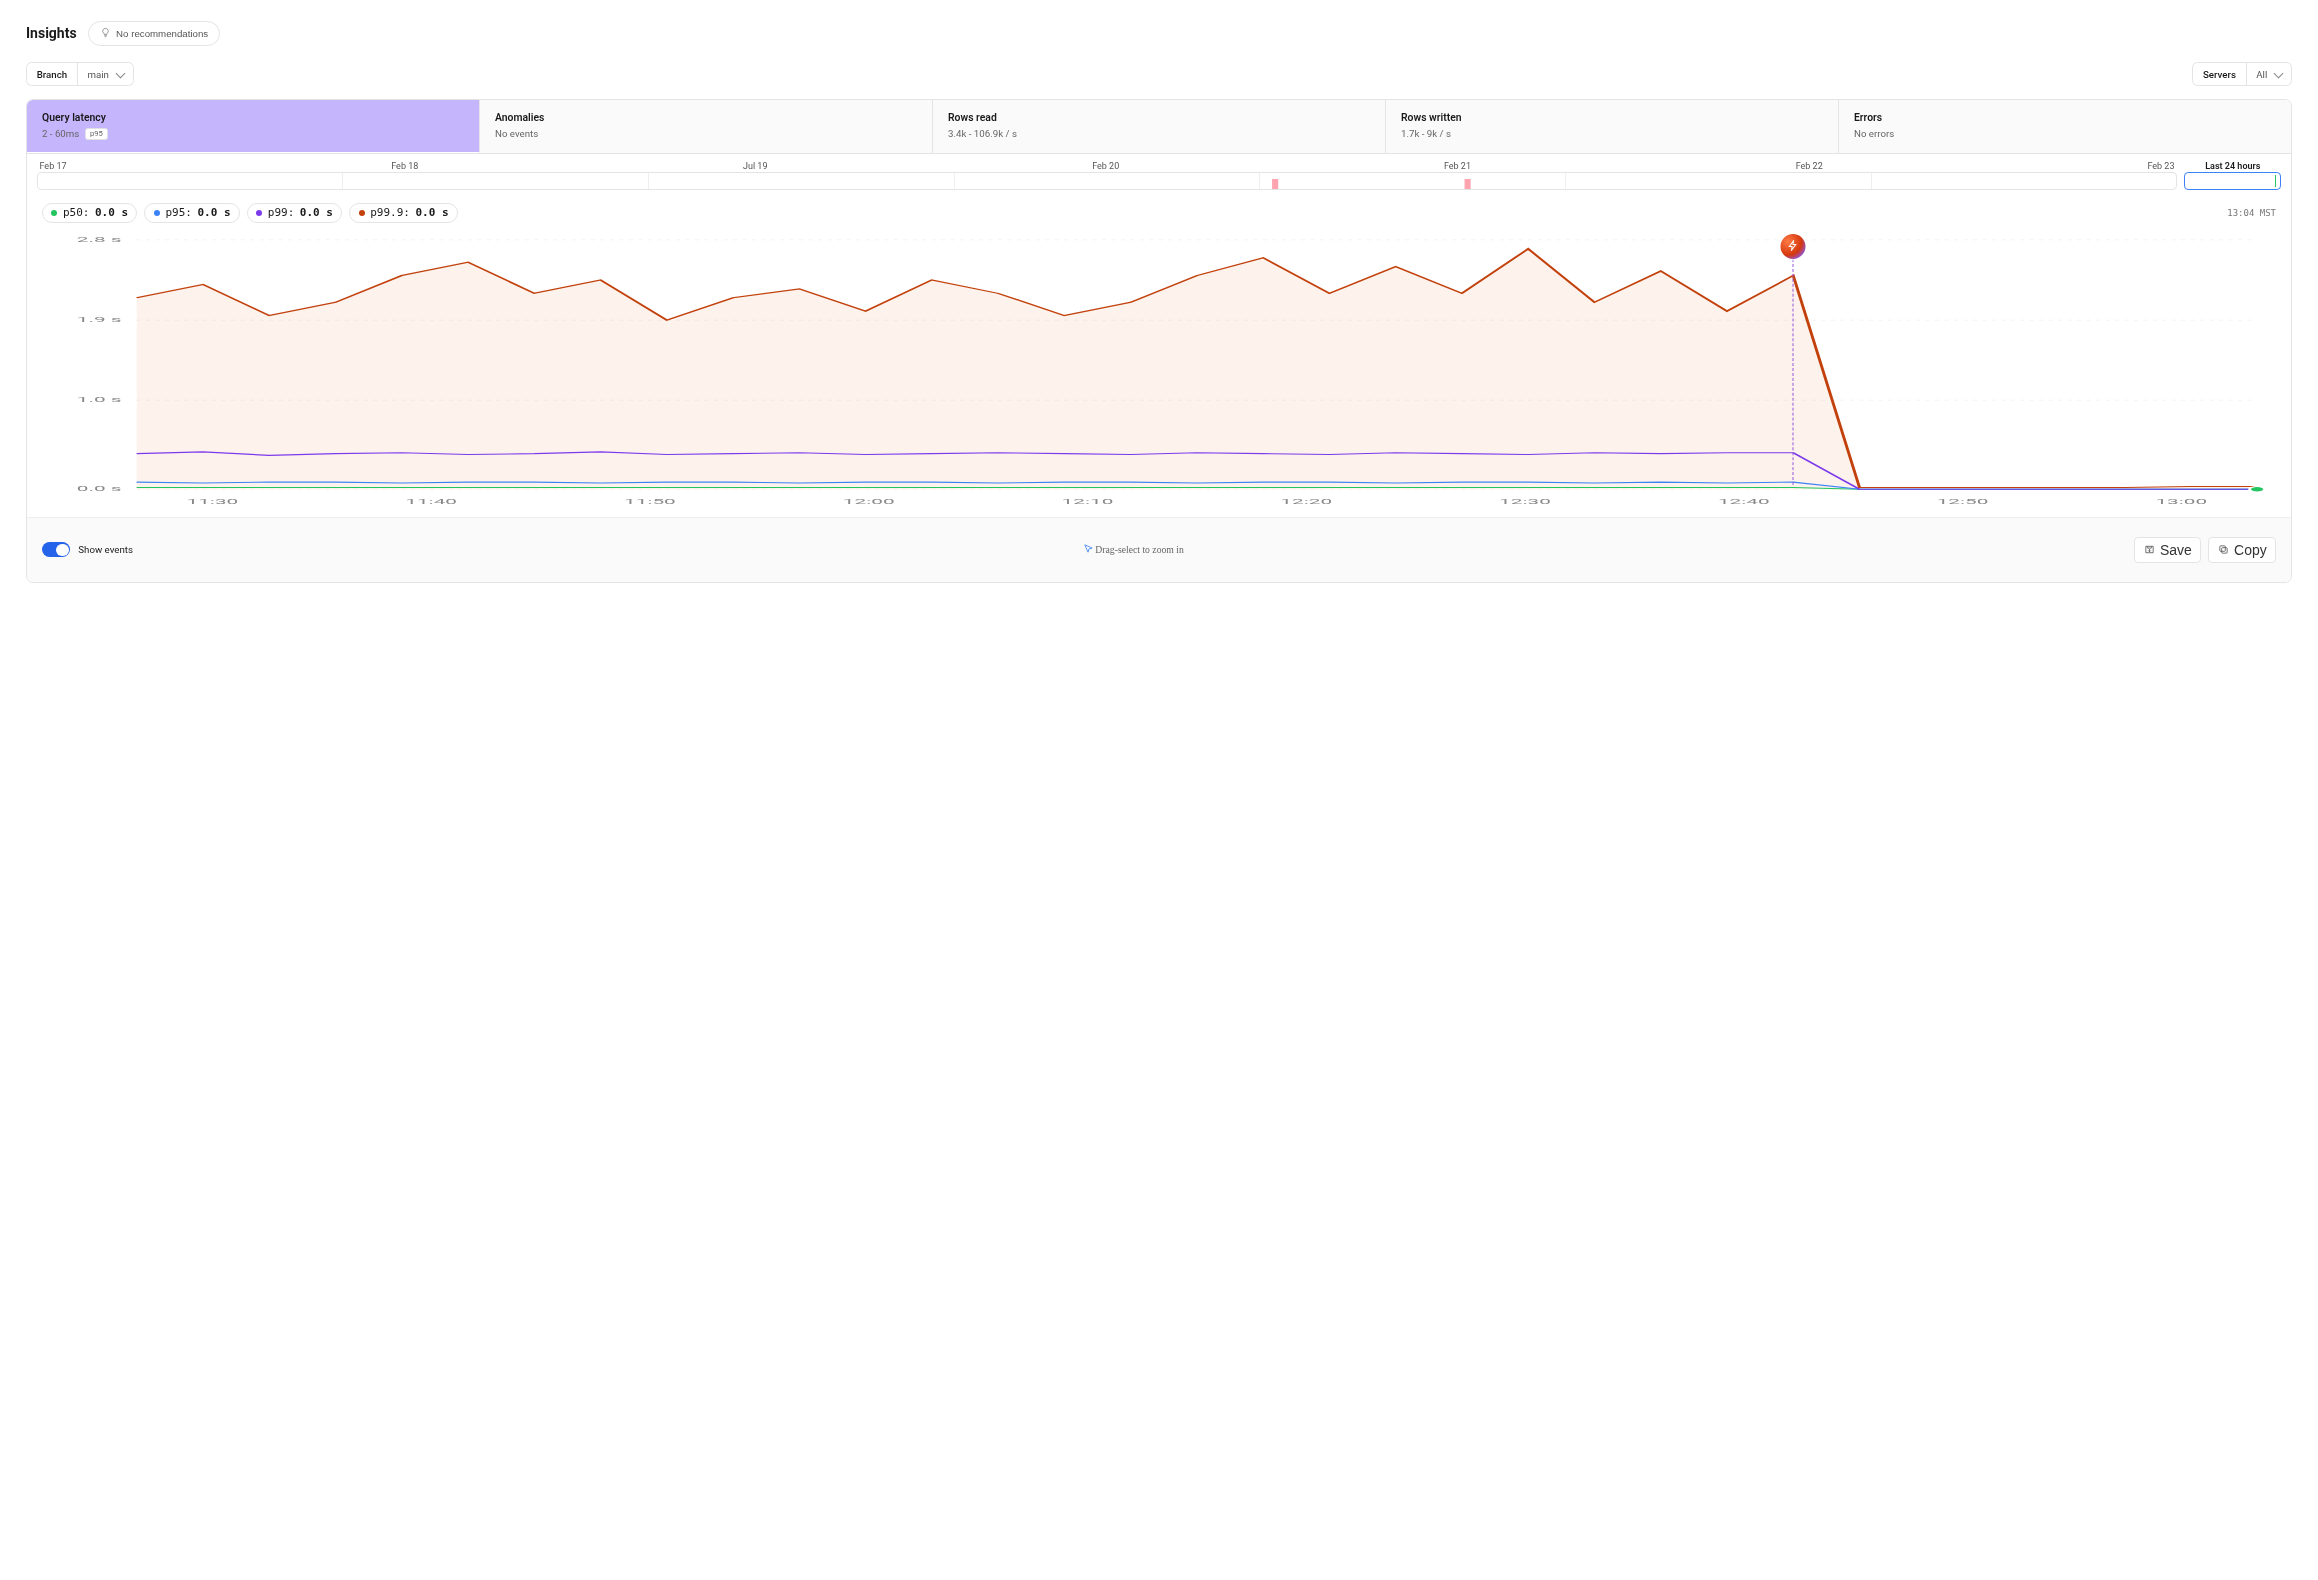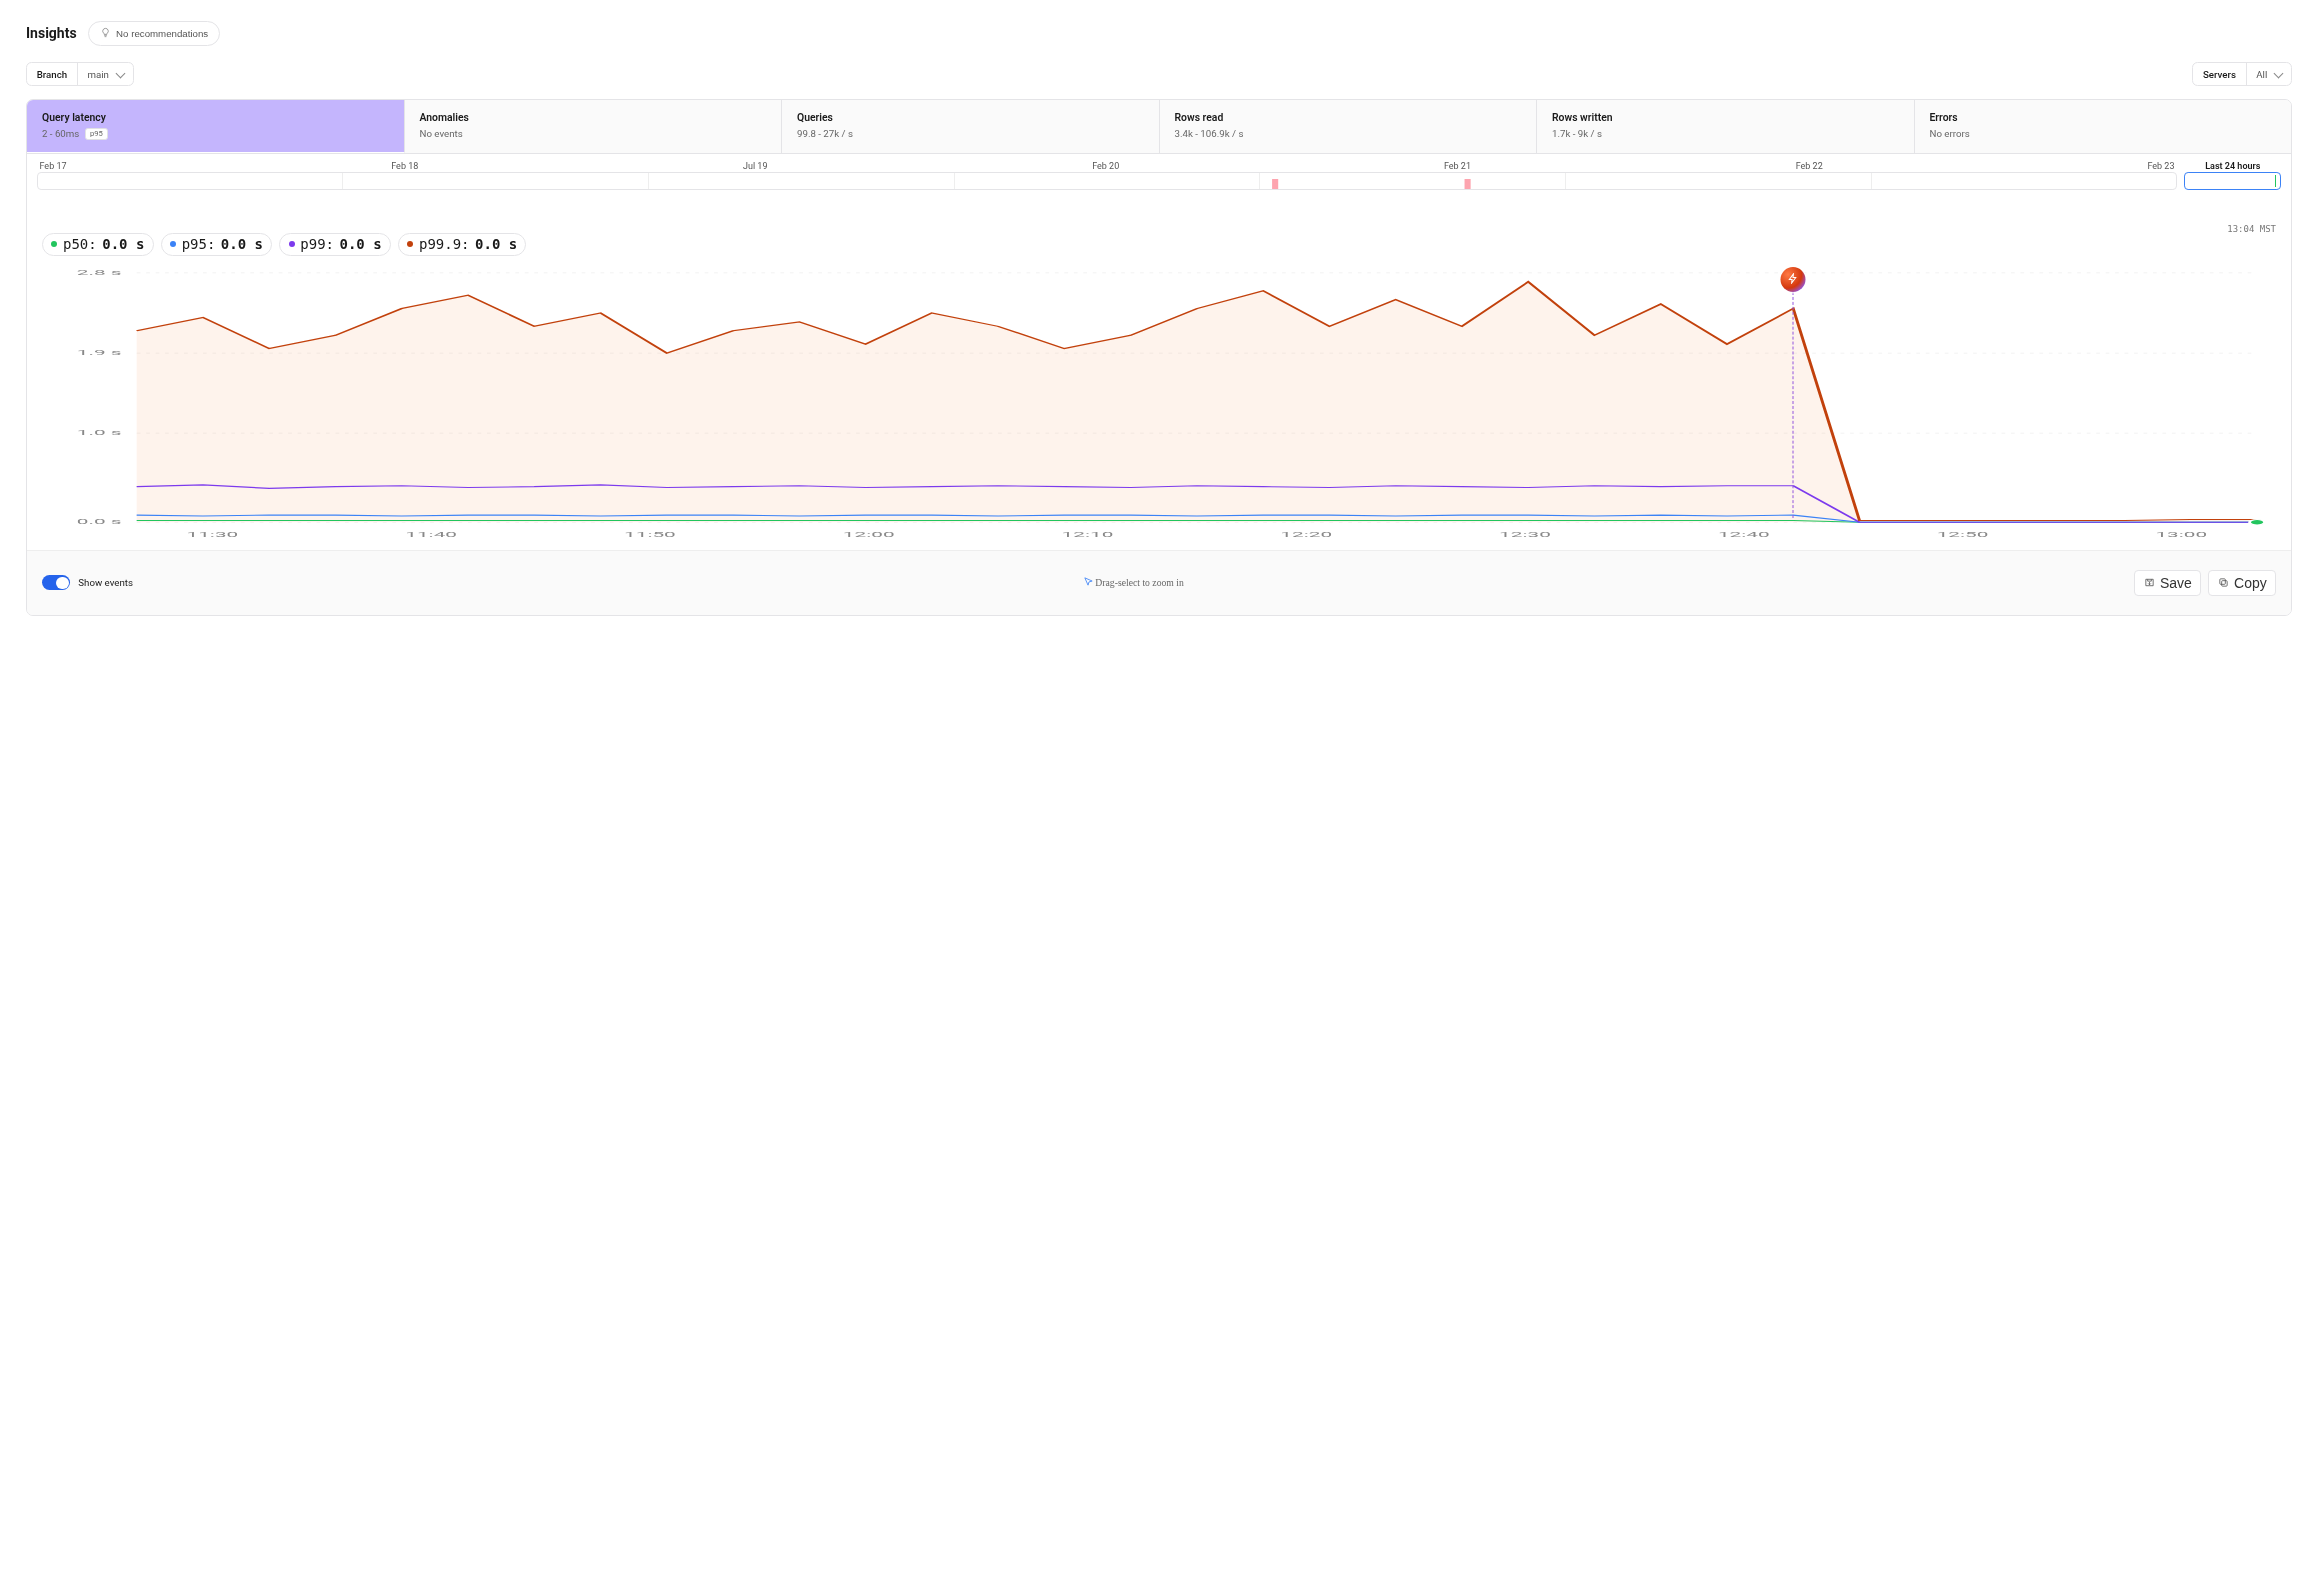--- a/index.html
+++ b/index.html
@@ -153,24 +153,23 @@
     align-items:center;
     padding: 12.4px 15px 4.1px;
   }
   .legend-pills { display:flex; gap:7px; flex-wrap:wrap;}
   .legend-pill {
     display:inline-flex; align-items:center; gap:5.5px;
     border:0.7px solid #e4e4e7;
     border-radius: 691px;
     padding: 2.8px 8.3px;
     font-family: ui-monospace, Menlo, Consolas, monospace;
-    font-size: 14px;
+    font-size: 11px;
     background:#fff;
     cursor:pointer;
-    margin-top:30px;
   }
   .legend-pill .label-part { font-weight:400; }
   .legend-pill .val-part { font-weight:700; }
   .dot { width:6.2px; height:6.2px; border-radius:50%; display:inline-block; }
   .timestamp-read {
     color:#777;
     font-family: ui-monospace, Menlo, Consolas, monospace;
     font-size:9px;
   }
   .chart-area {
@@ -266,26 +265,20 @@
         <div class="tab-title">Query latency</div>
         <div class="tab-sub">
           <span>2 - 60ms</span>
           <span class="mini-badge">p95</span>
         </div>
       </div>
       <div class="tab">
         <div class="tab-title">Anomalies</div>
         <div class="tab-sub">
           <span>No events</span>
-        </div>
-      </div>
-      <div class="tab">
-        <div class="tab-title">Queries</div>
-        <div class="tab-sub">
-          <span>99.8 - 27k / s</span>
         </div>
       </div>
       <div class="tab">
         <div class="tab-title">Rows read</div>
         <div class="tab-sub">
           <span>3.4k - 106.9k / s</span>
         </div>
       </div>
       <div class="tab">
         <div class="tab-title">Rows written</div>

